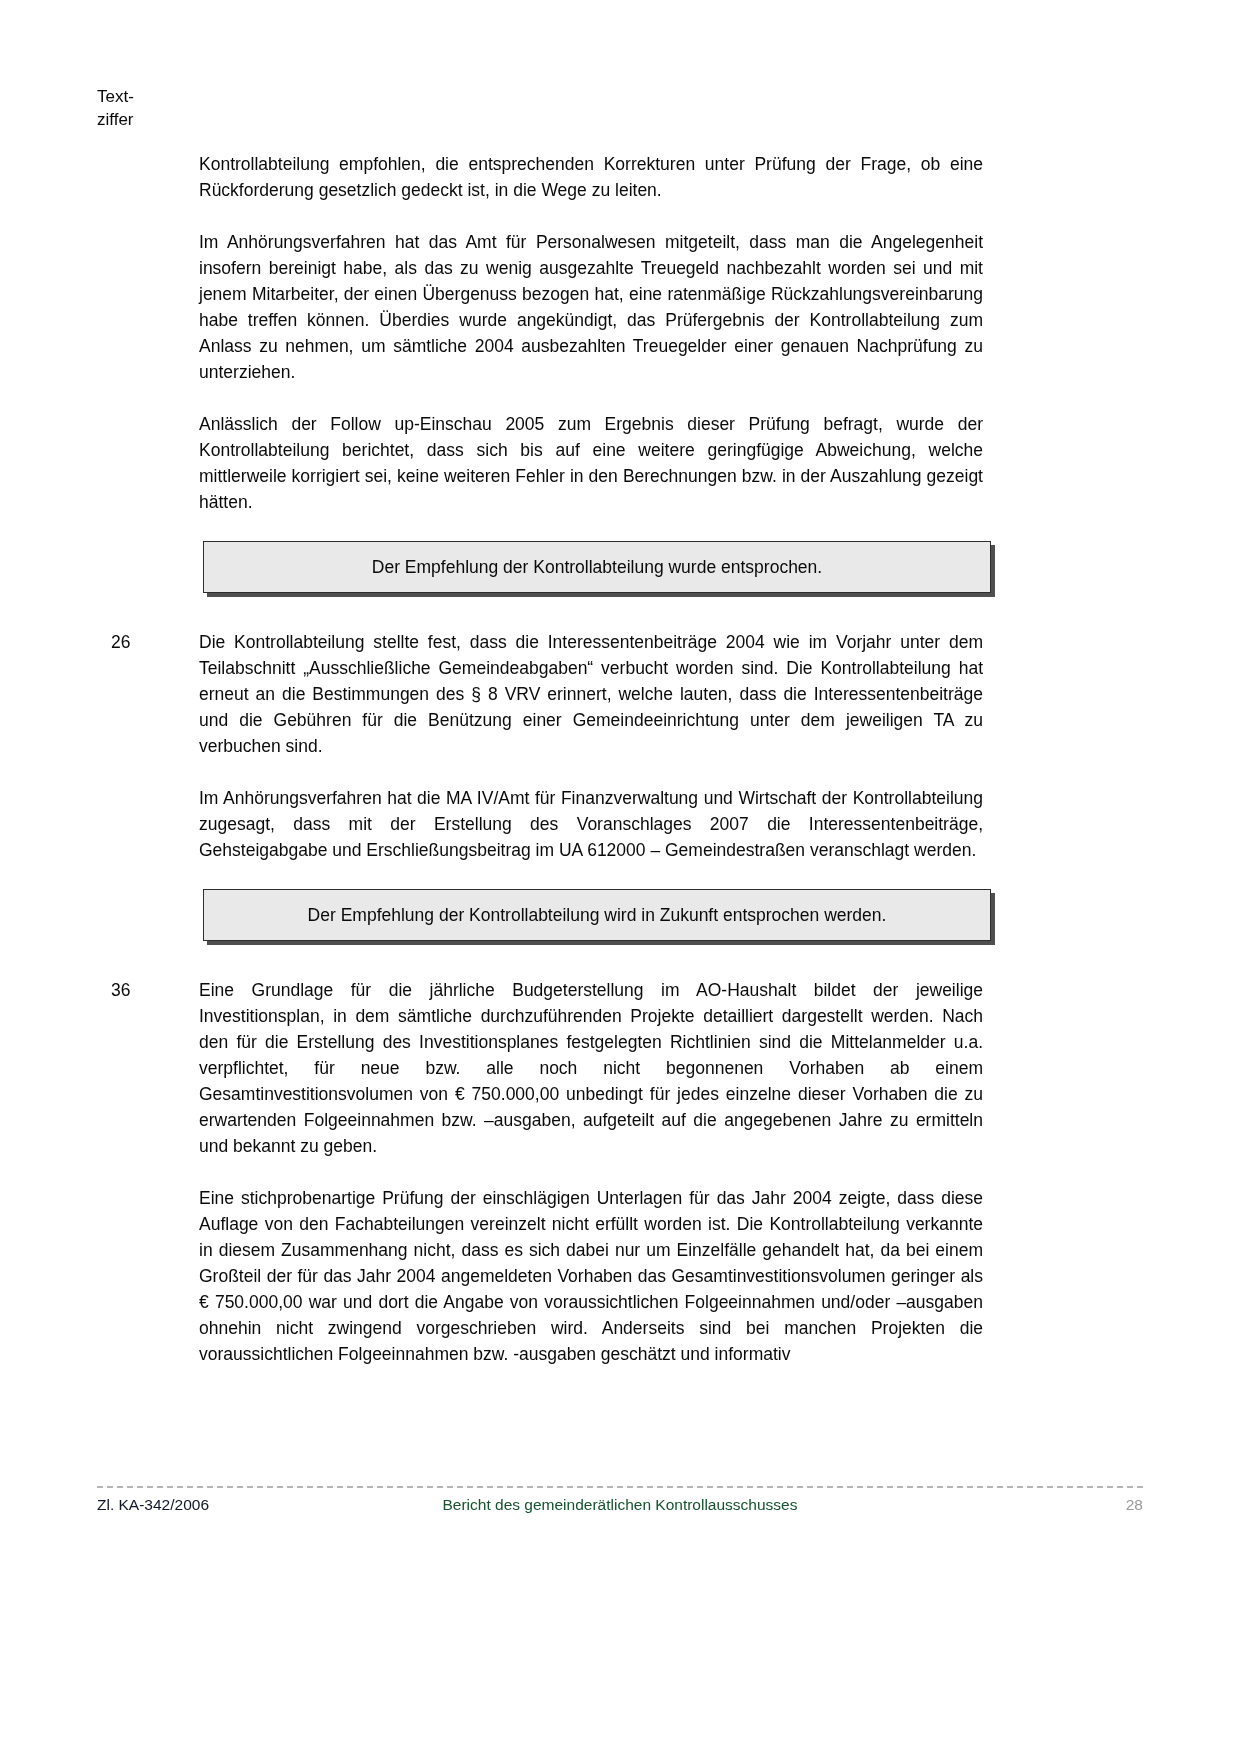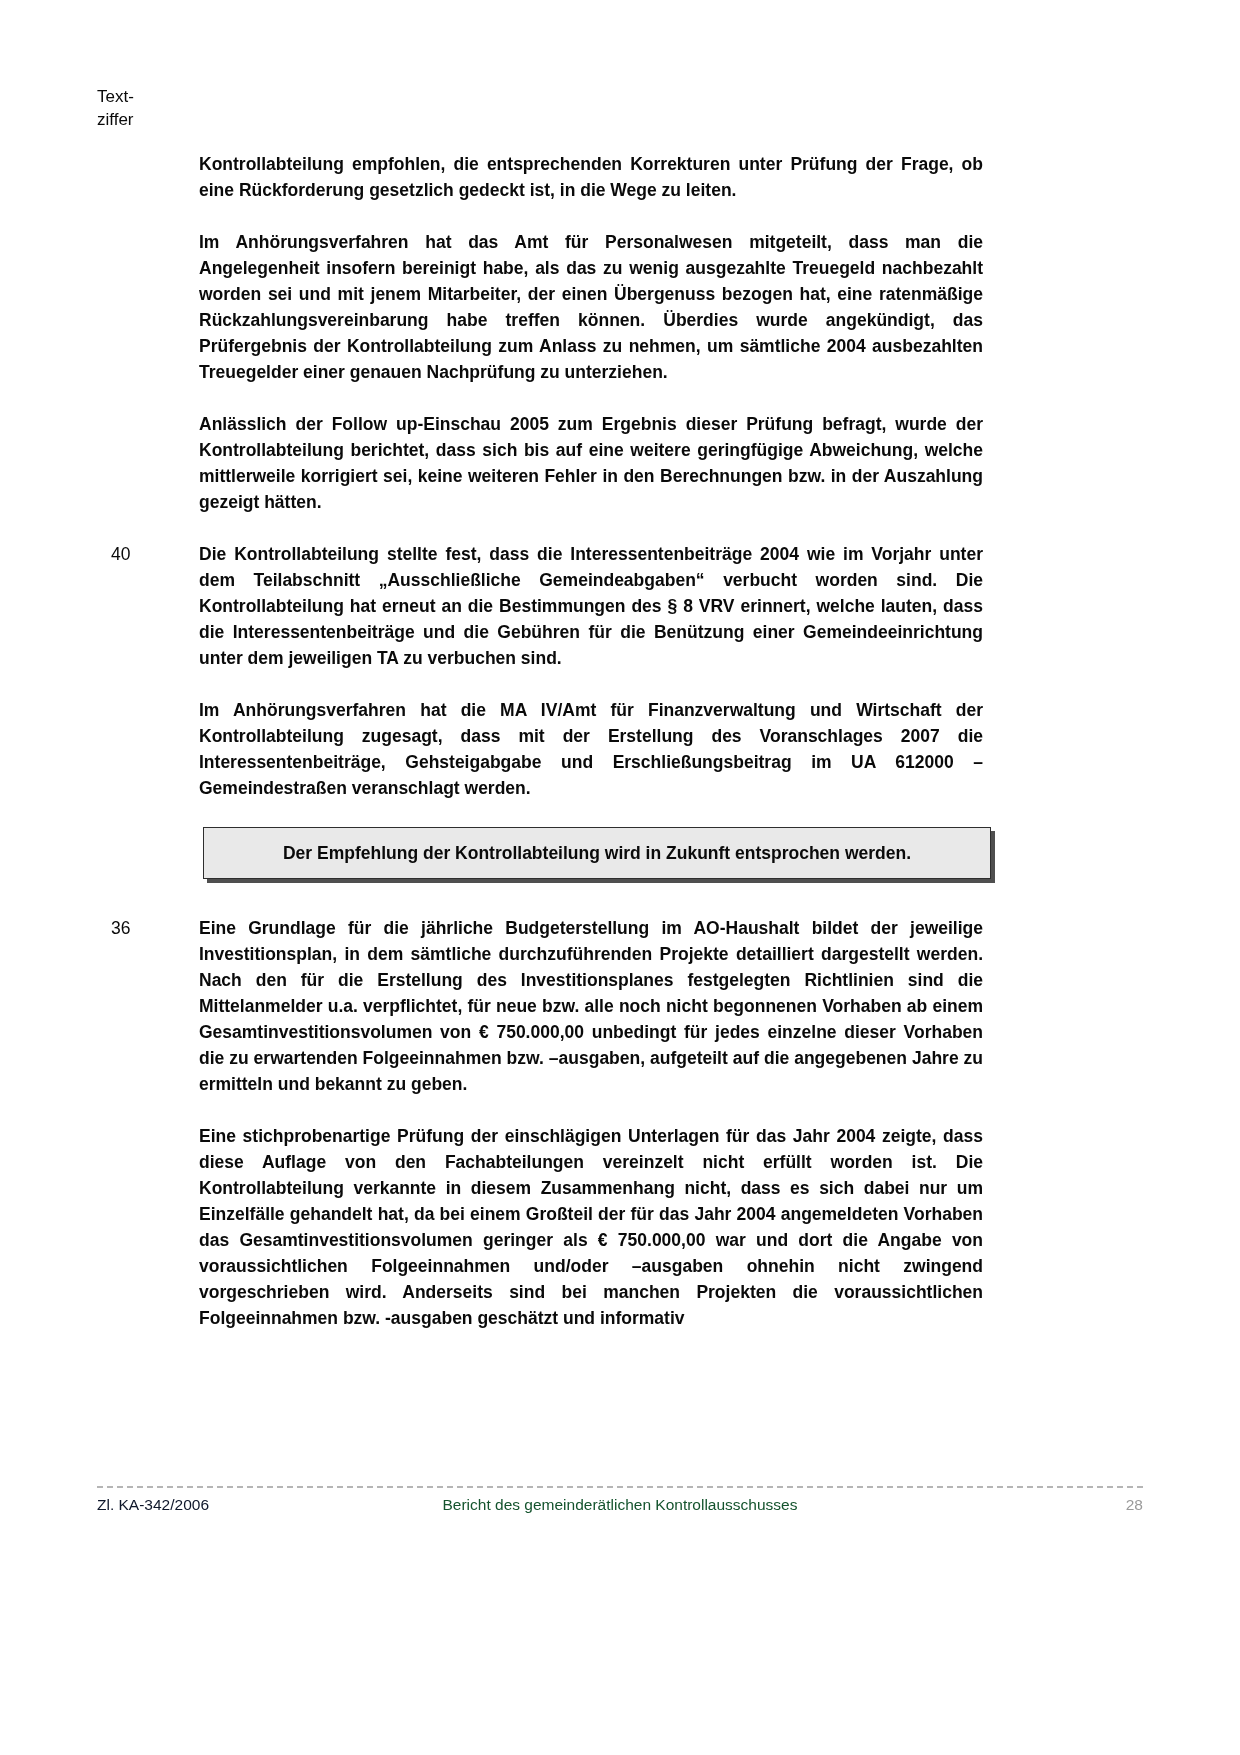--- a/index.html
+++ b/index.html
@@ -35,21 +35,20 @@
     width: 102px;
     flex-shrink: 0;
     box-sizing: border-box;
     padding-left: 14px;
     font-size: 17.5px;
     line-height: 26px;
   }
   .body-col {
     width: 784px;
     flex-shrink: 0;
-    font-weight: bold;
   }
   .para {
     font-size: 17.5px;
     line-height: 26px;
     text-align: justify;
     margin: 0 0 26px 0;
   }
   .rec-box {
     box-sizing: border-box;
     margin: 8px 0 36px 4px;
@@ -95,25 +94,26 @@
 
   <div class="margin-label">Text-
 ziffer</div>
 
   <div class="row">
     <div class="num-col"></div>
     <div class="body-col">
       <p class="para">Kontrollabteilung empfohlen, die entsprechenden Korrekturen unter Prüfung der Frage, ob eine Rückforderung gesetzlich gedeckt ist, in die Wege zu leiten.</p>
       <p class="para">Im Anhörungsverfahren hat das Amt für Personalwesen mitgeteilt, dass man die Angelegenheit insofern bereinigt habe, als das zu wenig ausgezahlte Treuegeld nachbezahlt worden sei und mit jenem Mitarbeiter, der einen Übergenuss bezogen hat, eine ratenmäßige Rückzahlungsvereinbarung habe treffen können. Überdies wurde angekündigt, das Prüfergebnis der Kontrollabteilung zum Anlass zu nehmen, um sämtliche 2004 ausbezahlten Treuegelder einer genauen Nachprüfung zu unterziehen.</p>
       <p class="para">Anlässlich der Follow up-Einschau 2005 zum Ergebnis dieser Prüfung befragt, wurde der Kontrollabteilung berichtet, dass sich bis auf eine weitere geringfügige Abweichung, welche mittlerweile korrigiert sei, keine weiteren Fehler in den Berechnungen bzw. in der Auszahlung gezeigt hätten.</p>
+      <div class="rec-box">Der Empfehlung der Kontrollabteilung wurde entsprochen.</div>
     </div>
   </div>
 
   <div class="row">
-    <div class="num-col">40</div>
+    <div class="num-col">26</div>
     <div class="body-col">
       <p class="para">Die Kontrollabteilung stellte fest, dass die Interessentenbeiträge 2004 wie im Vorjahr unter dem Teilabschnitt „Ausschließliche Gemeindeabgaben“ verbucht worden sind. Die Kontrollabteilung hat erneut an die Bestimmungen des § 8 VRV erinnert, welche lauten, dass die Interessentenbeiträge und die Gebühren für die Benützung einer Gemeindeeinrichtung unter dem jeweiligen TA zu verbuchen sind.</p>
       <p class="para">Im Anhörungsverfahren hat die MA IV/Amt für Finanzverwaltung und Wirtschaft der Kontrollabteilung zugesagt, dass mit der Erstellung des Voranschlages 2007 die Interessentenbeiträge, Gehsteigabgabe und Erschließungsbeitrag im UA 612000 – Gemeindestraßen veranschlagt werden.</p>
       <div class="rec-box">Der Empfehlung der Kontrollabteilung wird in Zukunft entsprochen werden.</div>
     </div>
   </div>
 
   <div class="row">
     <div class="num-col">36</div>
     <div class="body-col">

